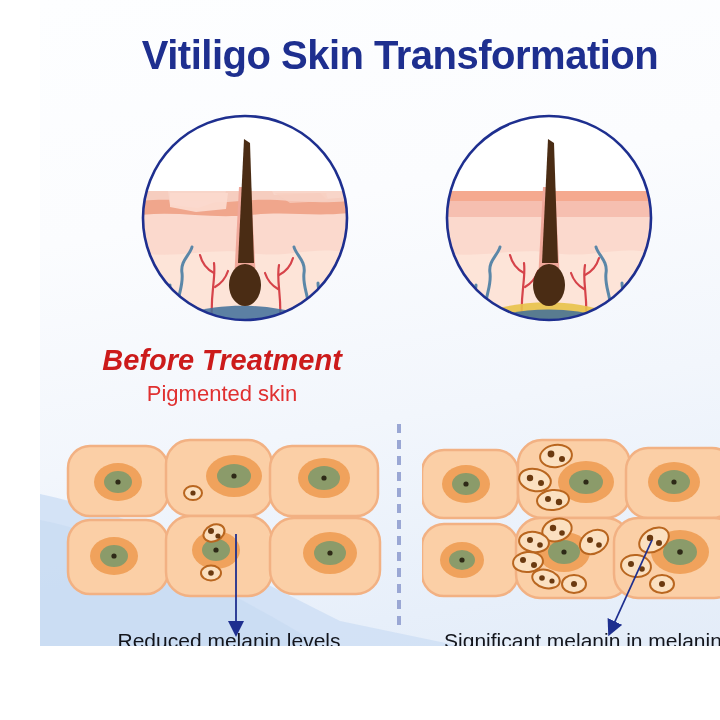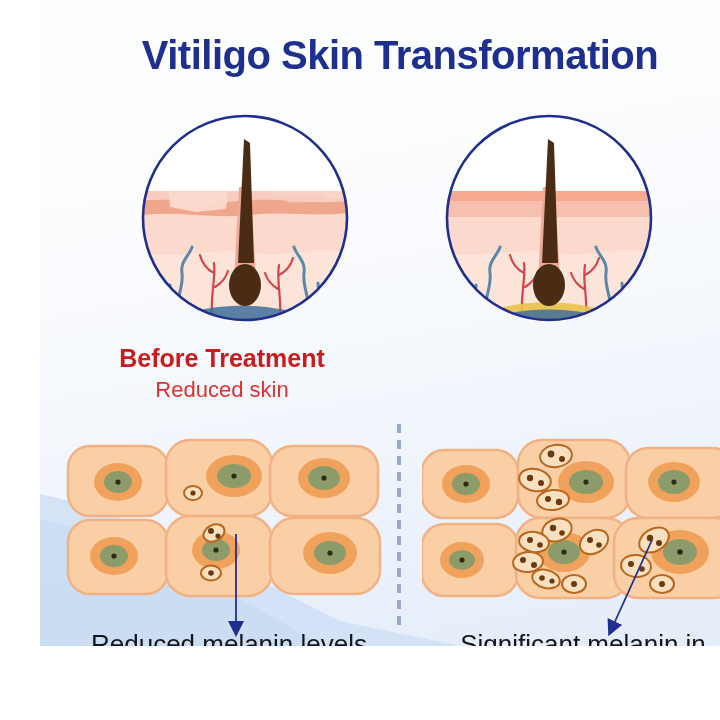--- a/index.html
+++ b/index.html
@@ -25,21 +25,21 @@
   
   .circle-wrap{position:absolute;width:210px;height:210px;}
   .circle-wrap.left{left:100px;top:113px;}
   .circle-wrap.right{left:404px;top:113px;}
   .circle-svg{display:block;width:210px;height:210px;}
 
   
   .stage-label{position:absolute;width:330px;text-align:center;line-height:1.15;}
   .stage-label.left{left:17px;top:344px;}
   .stage-label.right{left:362px;top:344px;}
-  .stage-title{font-size:25px;font-weight:bold;display:block;}
+  .stage-title{font-size:29px;font-weight:bold;display:block;font-style:italic;}
   .stage-sub{font-size:22px;display:block;margin-top:4px;}
   .before .stage-title{color:#cc1b1b;}
   .before .stage-sub{color:#e03030;}
   .after .stage-title{color:#1e2f8f;}
   .after .stage-sub{color:#1e2f8f;}
 
   
   .divider{
     position:absolute;left:357px;top:424px;width:4px;height:208px;
     background:repeating-linear-gradient(to bottom,#9aa7d4 0px,#9aa7d4 9px,rgba(0,0,0,0) 9px,rgba(0,0,0,0) 16px);
@@ -48,21 +48,21 @@
   
   .cells{position:absolute;width:330px;height:165px;}
   .cells.left{left:22px;top:438px;}
   .cells.right{left:382px;top:438px;}
   .cells svg{display:block;width:330px;height:165px;}
 
   
   .arrow-layer{position:absolute;left:0;top:0;width:720px;height:720px;pointer-events:none;}
 
   
-  .caption{position:absolute;width:330px;text-align:center;font-size:26px;color:#13151c;line-height:1.28;}
+  .caption{position:absolute;width:330px;text-align:center;font-size:21px;color:#13151c;line-height:1.28;}
   .caption.left{left:24px;top:628px;}
   .caption.right{left:378px;top:628px;}
 </style>
 </head>
 <body>
 
 <div id="page">
 
   <svg class="bg-wave" viewBox="0 0 420 230" preserveAspectRatio="none">
     <path d="M0 78 C 90 96 190 150 300 205 L 420 230 L 0 230 Z" fill="#cfdff4" opacity="0.85"></path>
@@ -155,21 +155,21 @@
         <path d="M99 74 L111 74 L116 168 C 116 186 94 186 94 168 Z" fill="#f0a89a"></path>
         <ellipse cx="105" cy="172" rx="16" ry="21" fill="#4a2c14"></ellipse>
         <path d="M104 26 L110 30 L114 150 L98 150 Z" fill="#4a2c14"></path>
       </g>
       <circle cx="105" cy="105" r="102" fill="none" stroke="#1e2f8f" stroke-width="2.6"></circle>
     </svg>
   </div>
 
   <div class="stage-label left before">
     <span class="stage-title">Before Treatment</span>
-    <span class="stage-sub">Reduced skin</span>
+    <span class="stage-sub">Pigmented skin</span>
   </div>
 
   <div class="divider"></div>
 
   <div class="cells left">
     <svg viewBox="0 0 330 165">
       <g stroke="#f2b183" stroke-width="2.5" fill="#fbcfa6">
         <rect x="6" y="8" width="100" height="70" rx="22"></rect>
         <rect x="104" y="2" width="106" height="76" rx="24"></rect>
         <rect x="208" y="8" width="108" height="70" rx="22"></rect>

